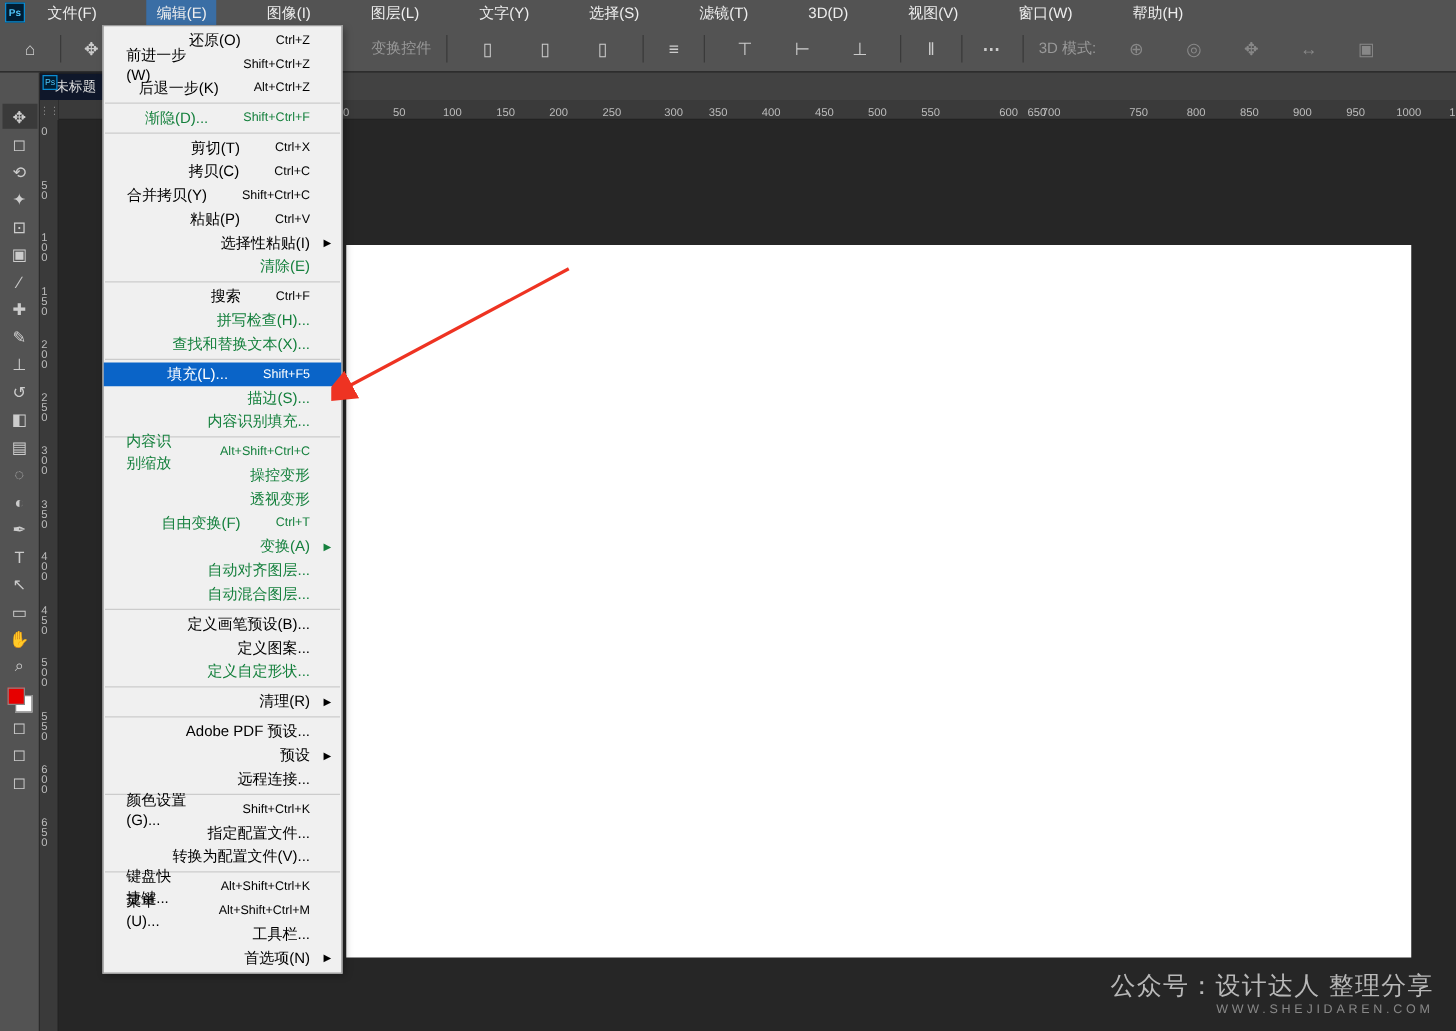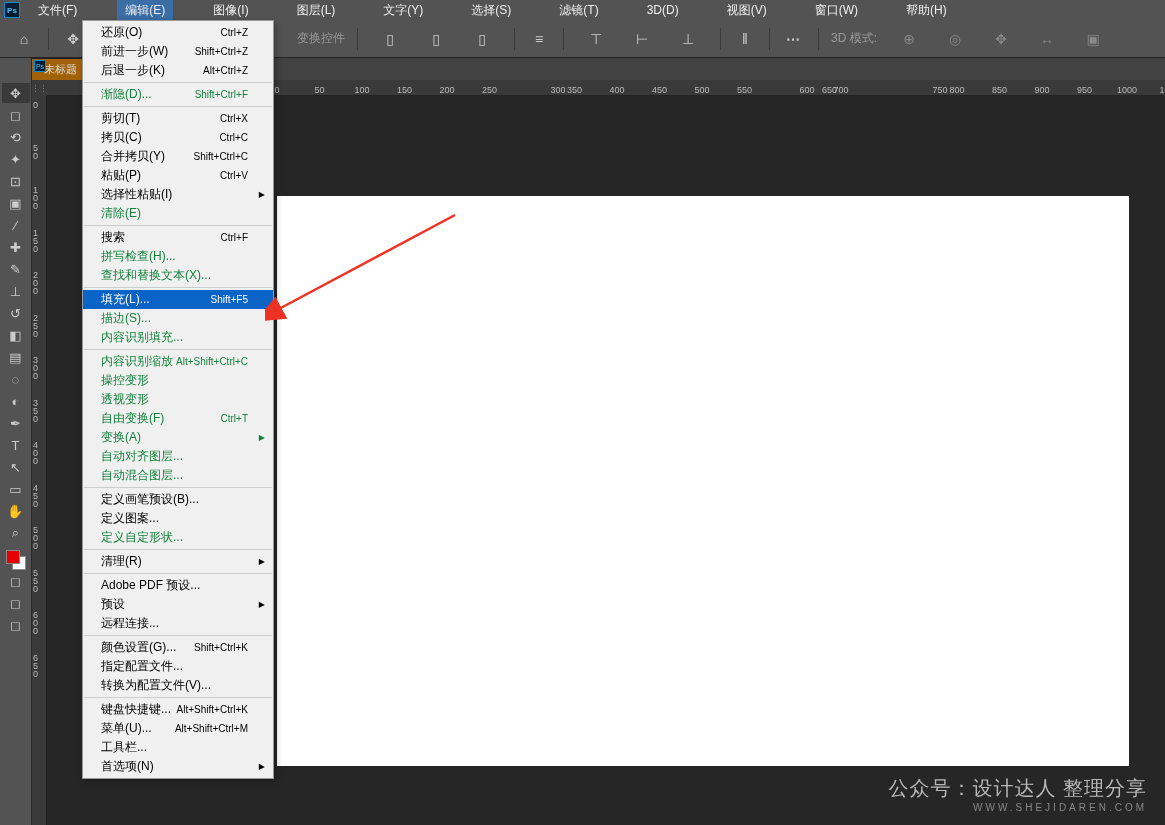--- a/index.html
+++ b/index.html
@@ -12,21 +12,21 @@
   
   .optbar { position:absolute; top:20px; left:0; right:0; height:38px; background:#535353; display:flex; align-items:center; padding:0 6px; border-bottom:1px solid #222; }
   .home-icon, .opt-icon { width:20px; height:20px; margin:0 8px; color:#ccc; display:flex; align-items:center; justify-content:center; font-size:14px; }
   .opt-sep { width:1px; height:22px; background:#3a3a3a; margin:0 6px; }
   .opt-icon.dim { color:#888; }
   .opt-group { display:flex; gap:10px; margin:0 8px; }
   .opt-lbl { color:#999; font-size:12px; margin:0 6px; }
   .dots { letter-spacing:2px; font-weight:bold; }
 
   .tabbar { position:absolute; top:58px; left:32px; right:0; height:22px; background:#424242; display:flex; align-items:center; }
-  .tab { height:22px; padding:0 12px; display:flex; align-items:center; background:#a16207; border-right:1px solid #252525; border-top:1px solid #222; font-size:11px; color:#ddd; }
+  .tab { height:22px; padding:0 12px; display:flex; align-items:center; background:#0f172a; border-right:1px solid #252525; border-top:1px solid #222; font-size:11px; color:#ddd; }
   
   .toolbar { position:absolute; top:58px; left:0; width:32px; bottom:0; background:#535353; border-right:1px solid #2a2a2a; display:flex; flex-direction:column; align-items:center; padding-top:24px; }
   .tool { width:28px; height:20px; margin:1px 0; display:flex; align-items:center; justify-content:center; color:#ccc; font-size:13px; position:relative; }
   .tool.sel { background:#3a3a3a; }
   .color-swatch { width:20px; height:20px; margin-top:6px; position:relative; }
   .fg { position:absolute; top:0; left:0; width:14px; height:14px; background:#e60000; border:1px solid #888; }
   .bg { position:absolute; top:6px; left:6px; width:14px; height:14px; background:#fff; border:1px solid #888; }
 
   .ruler-h { position:absolute; top:80px; left:47px; right:0; height:16px; background:#3a3a3a; border-bottom:1px solid #222; overflow:hidden; }
   .ruler-v { position:absolute; top:96px; left:32px; width:15px; bottom:0; background:#3a3a3a; border-right:1px solid #222; overflow:hidden; }
@@ -35,21 +35,21 @@
 
   .canvas-area { position:absolute; top:96px; left:47px; right:0; bottom:0; background:#262626; overflow:hidden; }
   .canvas { position:absolute; top:100px; left:230px; width:852px; height:570px; background:#fff; }
 
   .ps-icon { position:absolute; top:60px; left:34px; width:12px; height:12px; background:#001d33; border:1px solid #0a8cd2; font-size:7px; color:#4fc3f7; display:flex; align-items:center; justify-content:center; z-index:2; }
   
   .dragstrip { position:absolute; top:80px; left:32px; width:15px; height:16px; background:#3a3a3a; display:flex; align-items:center; justify-content:center; color:#888; font-size:8px; }
 
   
   .dropdown { position:absolute; top:20px; left:82px; width:192px; background:#f0f0f0; border:1px solid #999; box-shadow:2px 2px 6px rgba(0,0,0,0.3); z-index:100; padding:2px 0; }
-  .dd-item { height:19px; display:flex; align-items:center; justify-content:space-between; padding:0 25px 0 18px; font-size:12px; color:#000; position:relative; }
+  .dd-item { height:19px; display:flex; align-items:center; justify-content:flex-end; padding:0 25px 0 18px; font-size:12px; color:#000; position:relative;gap:28px; }
   .dd-item.hl { background:#0a64c8; color:#fff; }
   .dd-item.dis { color:#15803d; }
   .dd-shortcut { font-size:10px; }
   .dd-sep { height:1px; background:#ccc; margin:2px 1px; }
   .dd-sub::after { content:"▶"; position:absolute; right:8px; font-size:8px; }
 
   .arrow { position:absolute; z-index:200; pointer-events:none; }
   
   .watermark { position:absolute; bottom:12px; right:18px; text-align:right; color:#b8b8b8; z-index:5; }
   .wm1 { font-size:20px; letter-spacing:1px; }
@@ -120,30 +120,30 @@
     <div class="tick-h" style="left: 60px;">-200</div>
     <div class="tick-h" style="left: 102.5px;">-150</div>
     <div class="tick-h" style="left: 145px;">-100</div>
     <div class="tick-h" style="left: 187.5px;">-50</div>
     <div class="tick-h" style="left: 230px;">0</div>
     <div class="tick-h" style="left: 272.5px;">50</div>
     <div class="tick-h" style="left: 315px;">100</div>
     <div class="tick-h" style="left: 357.5px; margin-top: 44px;">150</div>
     <div class="tick-h" style="left: 400px;">200</div>
     <div class="tick-h" style="left: 442.5px;">250</div>
-    <div class="tick-h" style="left: 511px;">300</div>
+    <div class="tick-h" style="left: 492px;">300</div>
     <div class="tick-h" style="left: 527.5px;">350</div>
     <div class="tick-h" style="left: 570px;">400</div>
     <div class="tick-h" style="left: 612.5px;">450</div>
     <div class="tick-h" style="left: 655px;">500</div>
     <div class="tick-h" style="left: 697.5px;">550</div>
     <div class="tick-h" style="left: 740px; padding-left: 40px;">600</div>
     <div class="tick-h" style="left: 782.5px;">650</div>
     <div class="tick-h" style="left: 794px;">700</div>
-    <div class="tick-h" style="left: 893px;">750</div>
+    <div class="tick-h" style="left: 864px;">750</div>
     <div class="tick-h" style="left: 910px;">800</div>
     <div class="tick-h" style="left: 952.5px;">850</div>
     <div class="tick-h" style="left: 995px;">900</div>
     <div class="tick-h" style="left: 1037.5px;">950</div>
     <div class="tick-h" style="left: 1080px;">1000</div>
     <div class="tick-h" style="left: 1122.5px;">1050</div>
   </div>
 <div class="ruler-v" id="rulerv">
     <div class="tick-v" style="top: 5px;">0</div>
     <div class="tick-v" style="top: 47.5px;">5<br>0</div>

